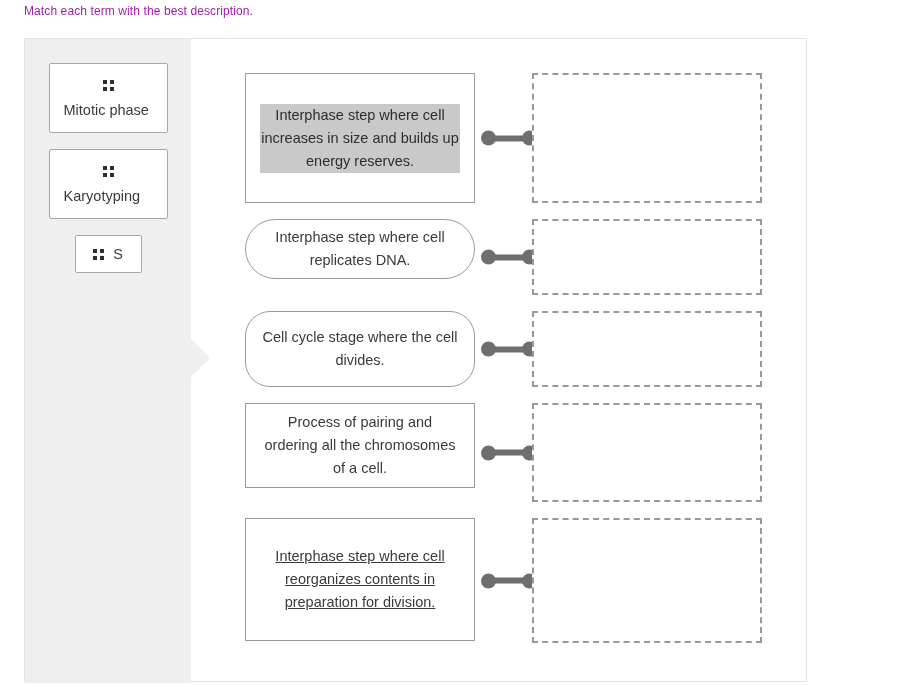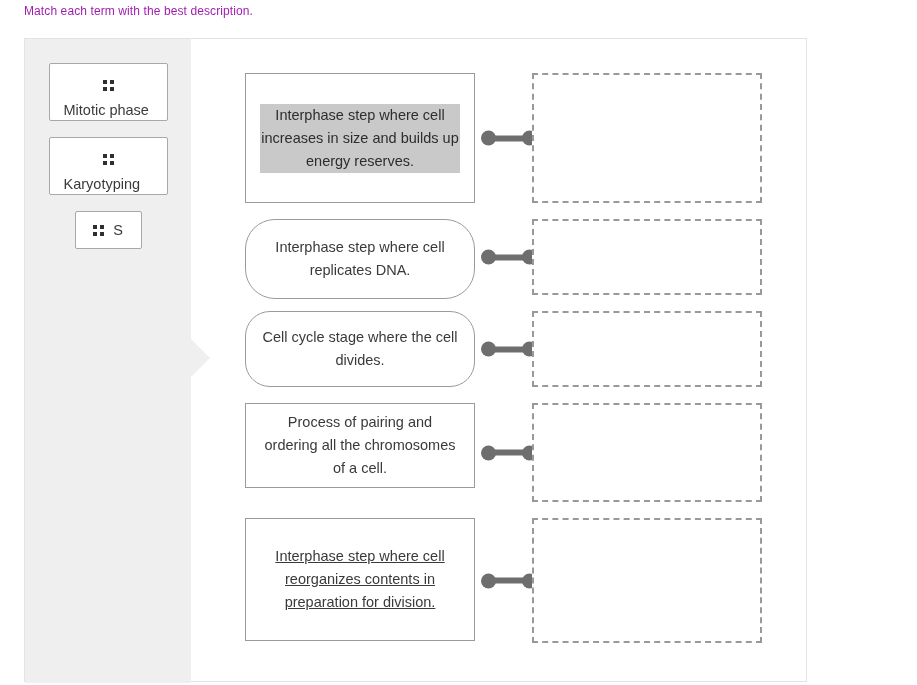--- a/index.html
+++ b/index.html
@@ -82,21 +82,21 @@
     width: 67px;
     height: 38px;
     display: flex;
     align-items: center;
     justify-content: center;
     gap: 9px;
   }
   
   .term-chip.stacked {
     width: 119px;
-    padding: 11px 14px 0 14px;
+    padding: 11px 14px 12px 14px;
     text-align: left;
   }
   .term-chip.stacked .handle-wrap {
     display: block;
     text-align: center;
     margin-bottom: 7px;
   }
   .term-chip.stacked .term-label {
     display: block;
   }
@@ -230,21 +230,21 @@
           <span class="txt">Interphase step where cell increases in size and builds up energy reserves.</span>
         </div>
         <div class="connector">
           <div class="knob left"></div>
           <div class="bar"></div>
           <div class="knob right"></div>
         </div>
         <div class="dropzone" style="height: 130px;"><span></span></div>
       </div>
       <div class="pair-row" style="height: 76px;">
-        <div class="desc-card" style="height: 80px; border-radius: 30px;">
+        <div class="desc-card" style="height: 60px; border-radius: 30px;">
           <span class="txt">Interphase step where cell replicates DNA.</span>
         </div>
         <div class="connector">
           <div class="knob left"></div>
           <div class="bar"></div>
           <div class="knob right"></div>
         </div>
         <div class="dropzone" style="height: 76px;"><span></span></div>
       </div>
       <div class="pair-row" style="height: 76px;">

